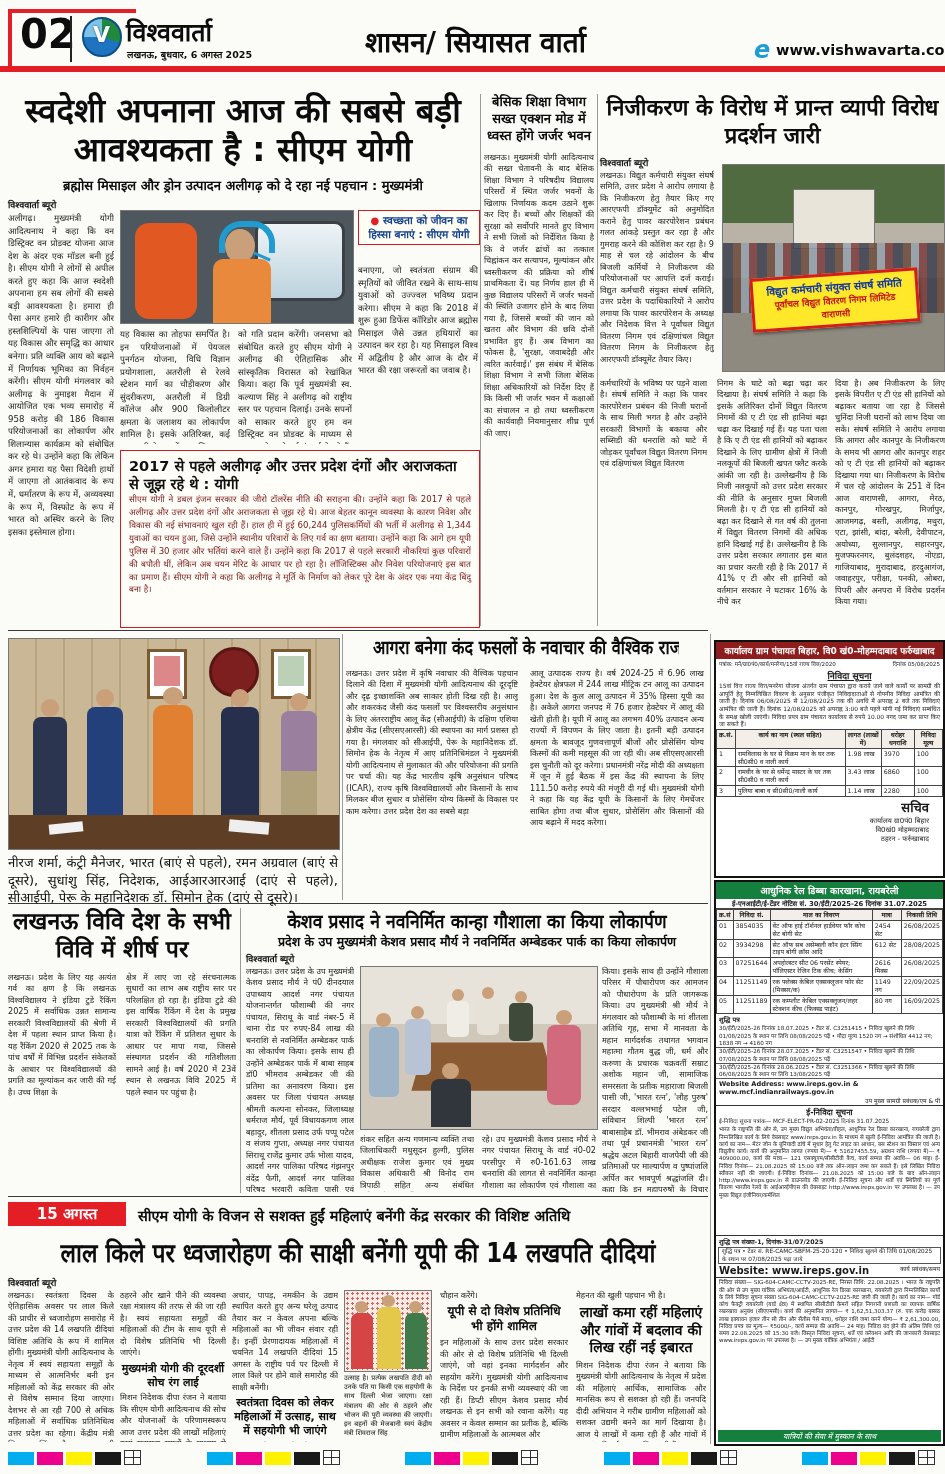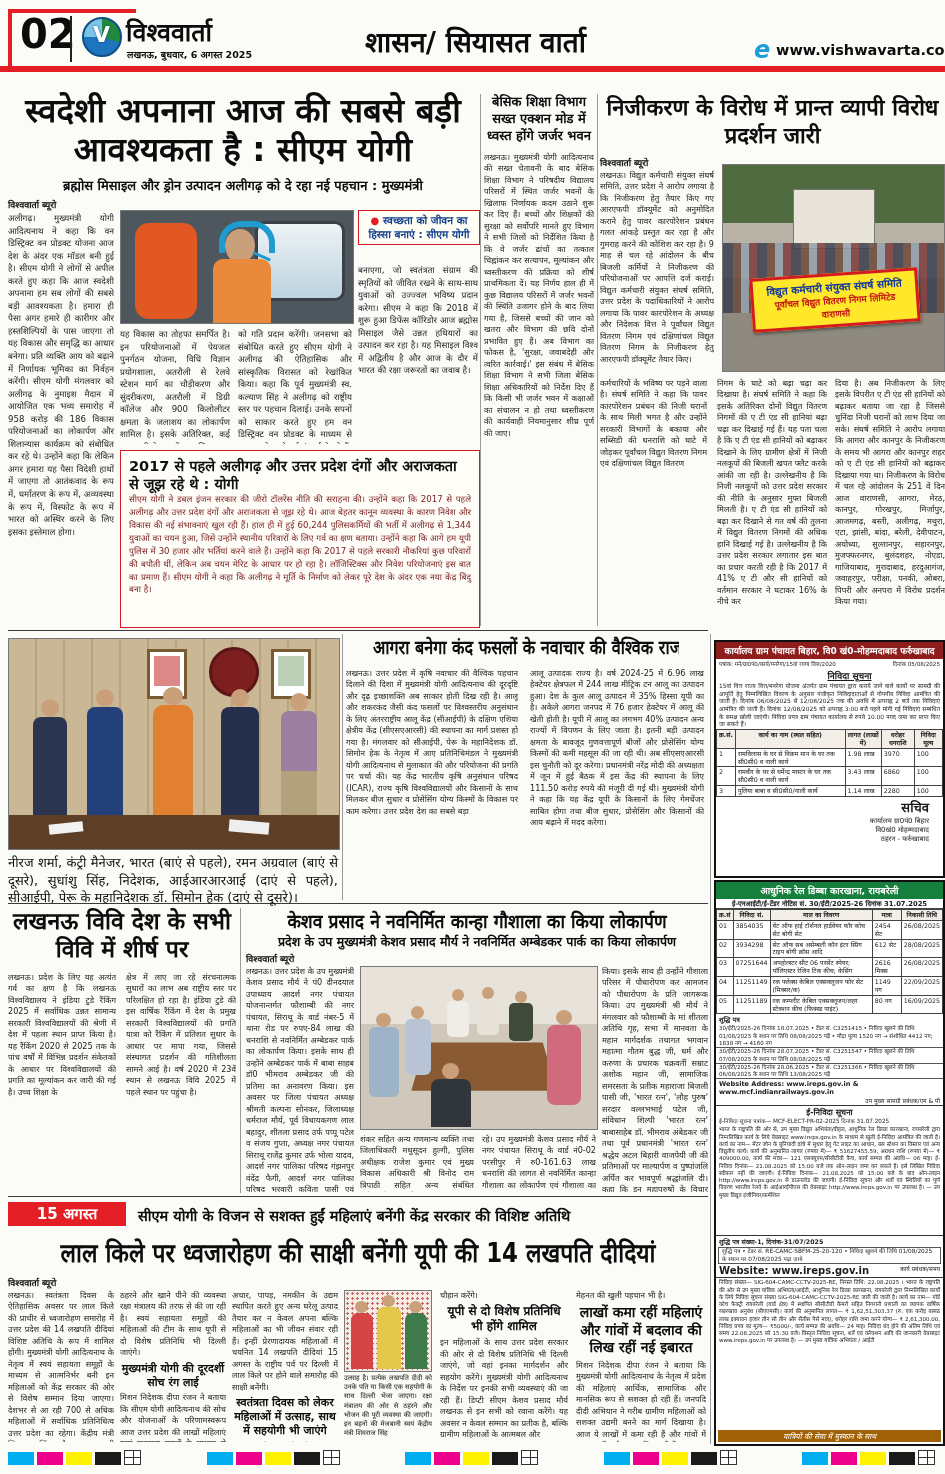--- a/index.html
+++ b/index.html
@@ -324,21 +324,21 @@
     <div class="center" style="font-size:8px;font-weight:bold;">ई-निविदा सूचना</div>
     <div style="font-size:5.7px;padding:0 3px;">ई-निविदा सूचना पत्रांक— MCF-ELECT-PR-02-2025 दिनांक 31.07.2025</div>
     <div style="font-size:5.5px;line-height:1.32;text-align:justify;padding:1px 3px;height:108px;overflow:hidden;border-bottom:1px solid #333;">भारत के राष्ट्रपति की ओर से, उप मुख्य विद्युत अभियंता/वीहल, आधुनिक रेल डिब्बा कारखाना, रायबरेली द्वारा निम्नलिखित कार्य के लिये वेबसाइट www.ireps.gov.in के माध्यम से खुली ई-निविदा आमंत्रित की जाती है। कार्य का नाम— मेंटर जोन के बुनियादी ढांचे में सुधार हेतु गेट लाइट का आधान, बस स्टेशन का विस्तार एवं अन्य विद्युतीय कार्य। कार्य की अनुमानित लागत (रुपया में)— ₹ 51627455.59, अग्रधन राशि (रुपया में)— ₹ 409000.00, कार्य की मात्रा— 121 एसक्यूएम/सीसीटीवी कैच, कार्य सम्पन्न की अवधि— 06 माह। ई-निविदा दिनांक— 21.08.2025 को 15:00 बजे तक ऑन-लाइन जमा कर सकते हैं। इसे लिखित निविदा स्वीकार नहीं की जाएगी। ई-निविदा दिनांक— 21.08.2025 को 15:00 बजे के बाद ऑन-लाइन http://www.ireps.gov.in से डाउनलोड की जाएगी। ई-निविदा सूचना और शर्तों एवं स्थितियों का पूर्ण विवरण भारतीय रेलवे के आईआरईपीएस की वेबसाइट http://www.ireps.gov.in पर उपलब्ध है। — उप मुख्य विद्युत इंजीनियर/कर्मशिल</div>
     <div style="font-size:6.3px;font-weight:bold;padding:1px 3px;">शुद्धि पत्र संख्या-1, दिनांक-31/07/2025</div>
     <div style="font-size:5.8px;line-height:1.3;padding:0 3px;border:1px solid #555;margin:0 2px;">शुद्धि पत्र • टेंडर सं. RE-CAMC-SBFM-25-20-120 • निविदा खुलने की तिथि 01/08/2025 के स्थान पर 07/08/2025 पढ़ा जाये</div>
     <div style="display:flex;justify-content:space-between;padding:1px 3px;border-bottom:1px solid #333;">
       <span style="font-size:10px;font-weight:bold;">Website: www.ireps.gov.in</span>
       <span style="font-size:6px;">कार्य प्रबंधक/समय</span>
     </div>
     <div style="font-size:5.5px;line-height:1.32;text-align:justify;padding:1px 3px;height:118px;overflow:hidden;">निविदा संख्या— SIG-604-CAMC-CCTV-2025-RE, निरस्त तिथि: 22.08.2025 । भारत के राष्ट्रपति की ओर से उप मुख्य यांत्रिक अभियंता/आईटी, आधुनिक रेल डिब्बा कारखाना, रायबरेली द्वारा निम्नलिखित कार्यों के लिये निविदा सूचना संख्या SIG-604-CAMC-CCTV-2025-RE जारी की जाती है। कार्य का नाम— गॉर्ड कोच फैक्ट्री रायबरेली (यार्ड क्षेत्र) में स्थापित सीसीटीवी कैमरों सहित निगरानी प्रणाली का व्यापक वार्षिक रखरखाव अनुबंध (सीएएमसी)। कार्य की अनुमानित लागत— ₹ 1,62,51,303.37 (रु. एक करोड़ बासठ लाख इक्यावन हजार तीन सौ तीन और सैंतीस पैसे मात्र), धरोहर राशि जमा करने योग्य— ₹ 2,61,300.00, निविदा प्रपत्र का मूल्य— ₹5000/-, कार्य सम्पन्न की अवधि— 24 माह। निविदा बंद होने की अंतिम तिथि एवं समय 22.08.2025 को 15:30 बजे। विस्तृत निविदा सूचना, शर्तें एवं करेक्शन आदि की जानकारी वेबसाइट www.ireps.gov.in पर उपलब्ध है। — उप मुख्य यांत्रिक अभियंता / आईटी</div>
-    <div style="position:absolute;bottom:2px;left:2px;right:2px;background:#a16207;color:#fff;text-align:center;font-size:7.5px;font-style:italic;padding:1px 0;">यात्रियों की सेवा में मुस्कान के साथ</div>
+    <div style="position:absolute;bottom:2px;left:2px;right:2px;background:#15803d;color:#fff;text-align:center;font-size:7.5px;font-style:italic;padding:1px 0;">यात्रियों की सेवा में मुस्कान के साथ</div>
   </div>
 
   <div class="abs" style="left:8px;top:1198px;width:700px;height:248px;">
     <div class="kickerbox abs" style="left:0;top:4px;width:118px;height:24px;">15 अगस्त</div>
     <div class="hl abs" style="left:130px;top:7px;font-size:14.5px;">सीएम योगी के विजन से सशक्त हुईं महिलाएं बनेंगी केंद्र सरकार की विशिष्ट अतिथि</div>
     <div class="nowrap abs" style="left:0;top:36px;width:700px;">
         <div class="hl center nowrap sx88" style="font-size:26px;width:700px;">लाल किले पर ध्वजारोहण की साक्षी बनेंगी यूपी की 14 लखपति दीदियां</div>
       </div>
     <div class="byline abs" style="left:0;top:78px;">विश्ववार्ता ब्यूरो</div>
 

